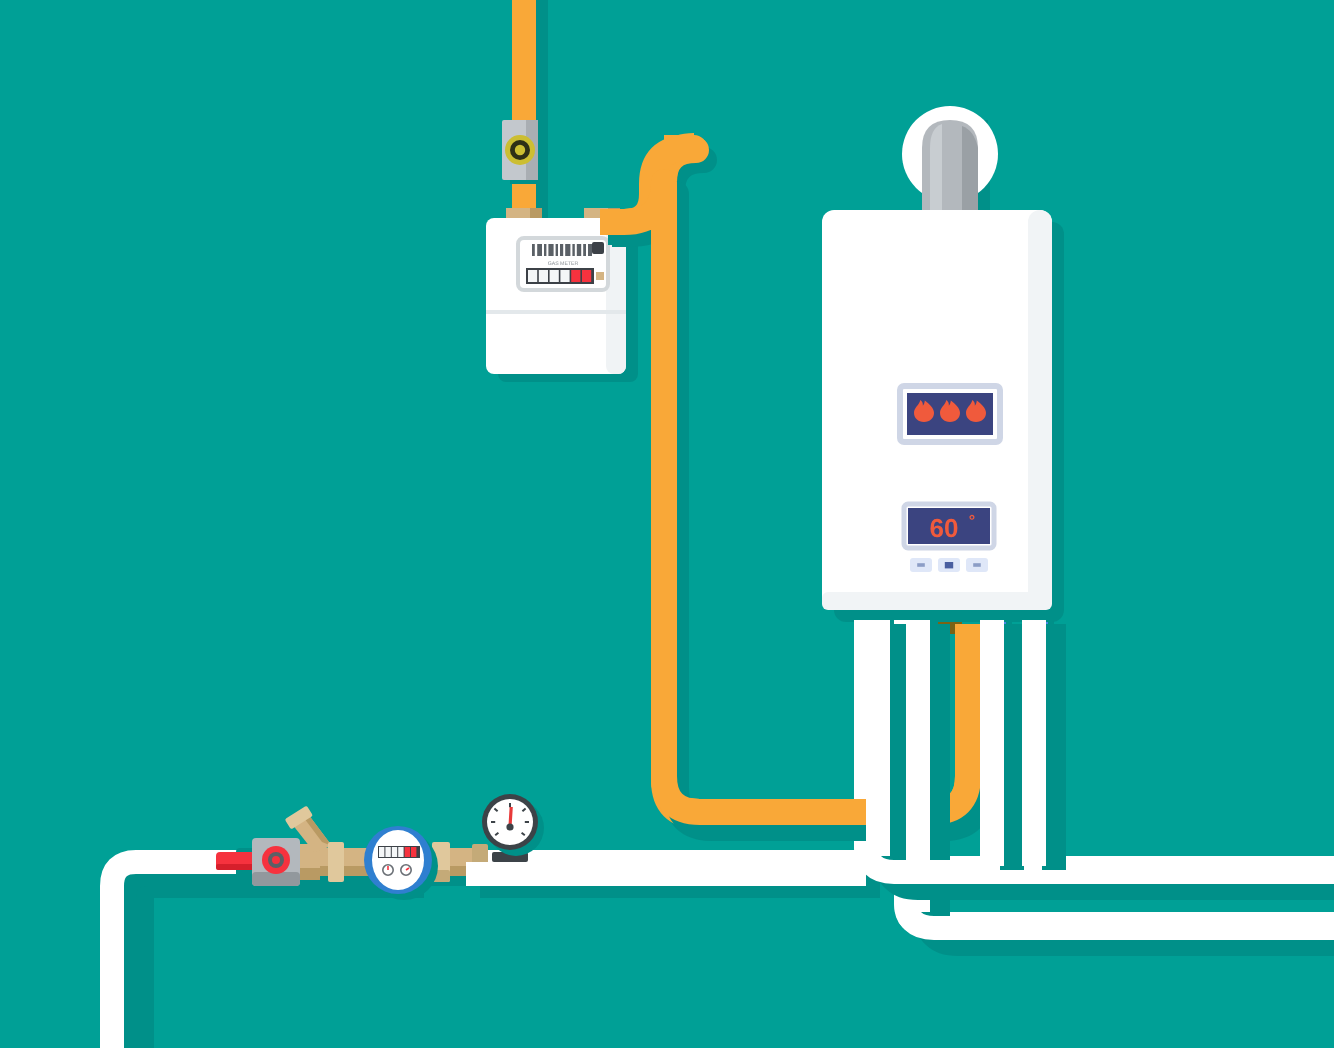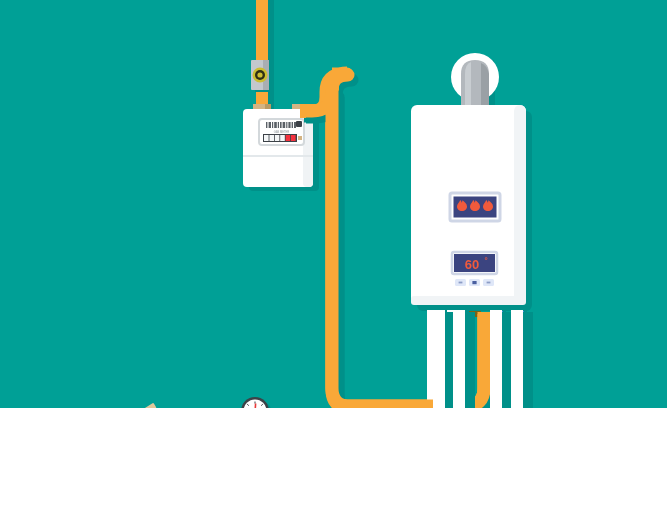--- a/index.html
+++ b/index.html
@@ -5,21 +5,21 @@
 <style>
   html, body {
     margin: 0;
     padding: 0;
     background: #ffffff;
     font-family: "Liberation Sans", sans-serif;
   }
   #scene {
     position: relative;
     width: 667px;
-    height: 408px;
+    height: 524px;
     overflow: hidden;
     background: #e5e5e5;
   }
   #scene svg {
     display: block;
     width: 667px;
     height: 524px;
   }
 </style>
 </head>

